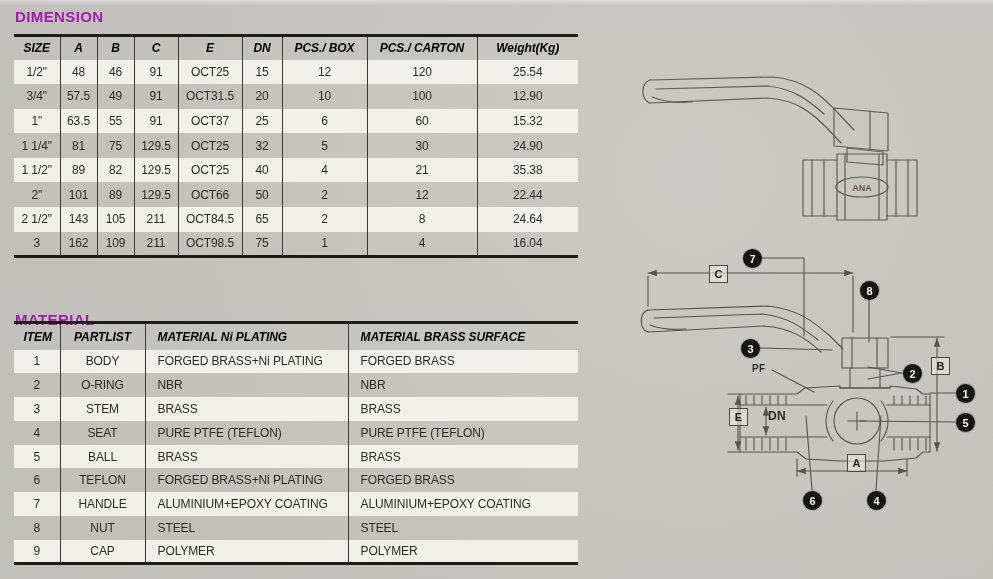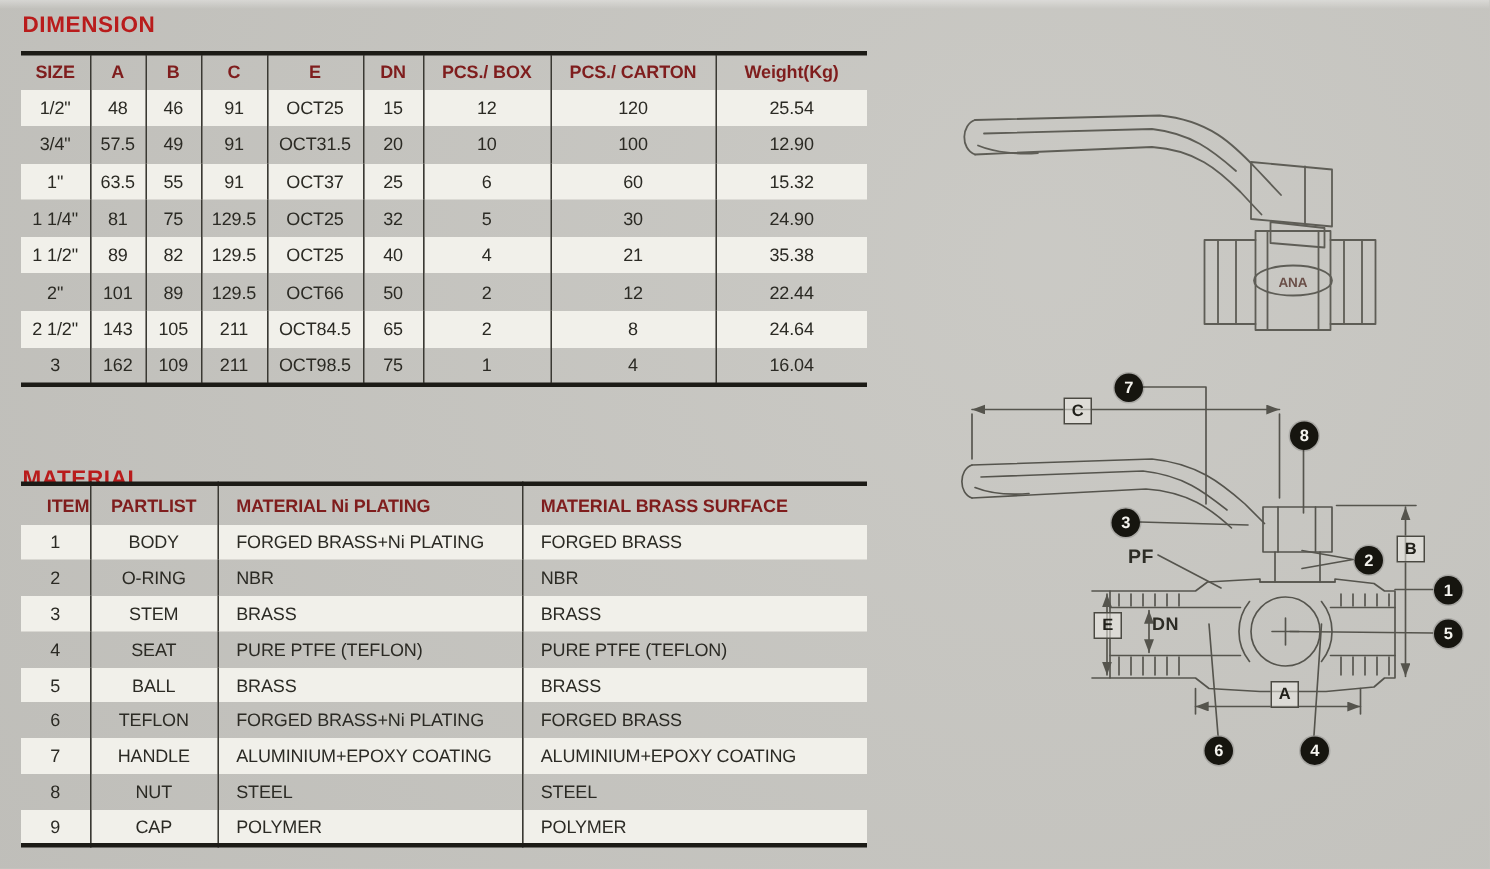--- a/index.html
+++ b/index.html
@@ -11,66 +11,66 @@
   }
   
   body::before{
     content:"";position:absolute;inset:0;pointer-events:none;
     background:
       linear-gradient(180deg, rgba(255,255,255,.35) 0px, rgba(255,255,255,0) 6px),
       radial-gradient(circle at 70% 30%, rgba(255,255,255,.06), rgba(0,0,0,.04));
   }
   .section-title{
     position:absolute;
-    font-size:15px;font-weight:700;letter-spacing:.4px;color:#b91c1c;
+    font-size:15px;font-weight:700;letter-spacing:.4px;color:#a21caf;
   }
   table{
     position:absolute;border-collapse:collapse;table-layout:fixed;
     border-top:3px solid #1c1b16;border-bottom:3px solid #1c1b16;
     background:transparent;
   }
   th,td{
     overflow:hidden;white-space:nowrap;
     font-size:12px;letter-spacing:-.1px;
     border-left:1px solid #3a3933;
     text-align:center;vertical-align:middle;
     padding:0;
   }
   th:first-child,td:first-child{border-left:none;}
-  thead th{font-weight:700;color:#7f1d1d;}
+  thead th{font-weight:700;color:#000000;font-style:italic;}
   tbody tr:nth-child(odd){background:#f1f0ea;}
   tbody tr:nth-child(even){background:transparent;}
   tbody td{color:#2b2a24;}
   #dim-table{left:14px;top:34px;width:564px;}
   #dim-table thead tr{height:24px;}
   #dim-table tbody tr{height:24.6px;}
   #mat-table{left:14px;top:321px;width:564px;}
   #mat-table thead tr{height:27px;}
   #mat-table tbody tr{height:23.8px;}
-  #mat-table thead th:first-child{text-align:right;padding-left:2px;}
+  #mat-table thead th:first-child{text-align:center;padding-left:2px;}
   #mat-table thead th:nth-child(3),#mat-table thead th:nth-child(4),
   #mat-table tbody td:nth-child(3),#mat-table tbody td:nth-child(4){
     text-align:left;padding-left:12px;
   }
   svg{position:absolute;overflow:visible;}
   .callout{
     position:absolute;width:19px;height:19px;border-radius:50%;
     background:#16150f;color:#f4f3ee;
     font-size:11px;font-weight:700;
     display:flex;align-items:center;justify-content:center;
     box-shadow:0 0 0 1px rgba(0,0,0,.15);
   }
   .dimbox{
     position:absolute;width:17px;height:16px;
     border:1px solid #4a4942;background:rgba(238,237,231,.55);
     font-size:11px;font-weight:700;color:#21201a;
     display:flex;align-items:center;justify-content:center;
   }
   .draw-label{
-    position:absolute;font-size:13px;font-weight:700;color:#2d2c25;letter-spacing:.3px;
+    position:absolute;font-size:10px;font-weight:700;color:#2d2c25;letter-spacing:.3px;
   }
 </style>
 </head>
 <body>
 
 <div class="section-title" style="left:15px;top:8px;">DIMENSION</div>
 <div class="section-title" style="left:15px;top:311px;">MATERIAL</div>
 
 <table id="dim-table">
   <colgroup>

